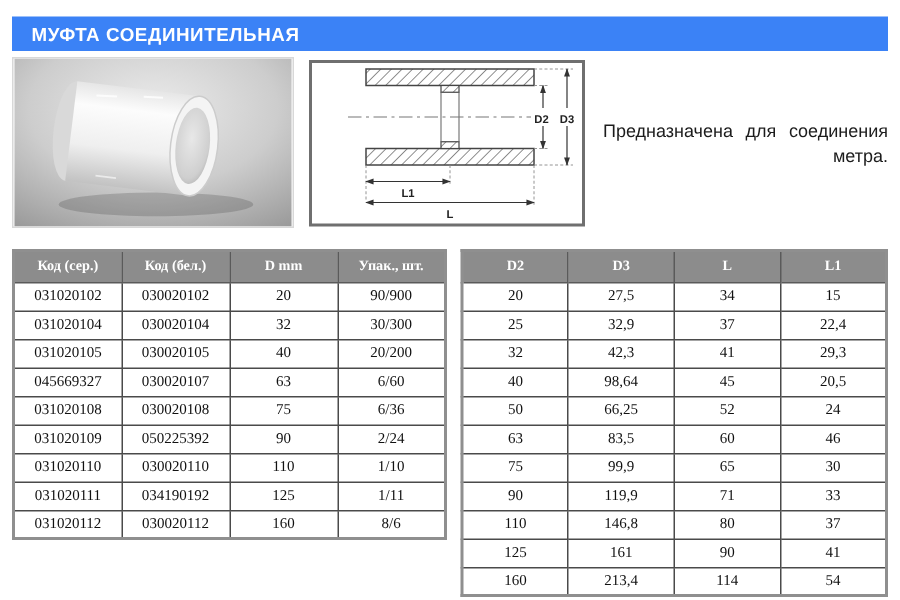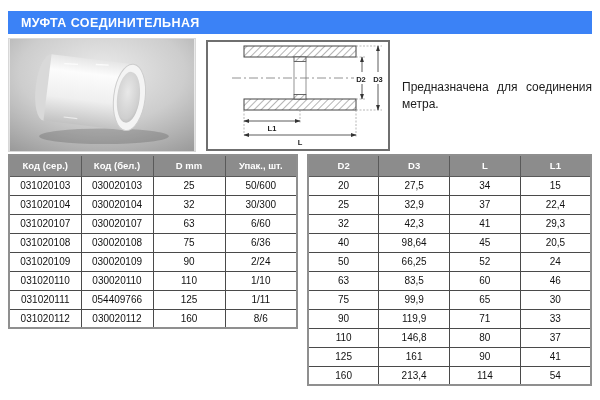--- a/index.html
+++ b/index.html
@@ -17,24 +17,24 @@
   .photo svg { display:block; width:100%; height:100%; }
 
   .diagram { position:absolute; left:206px; top:40px; width:184px; height:111px;
     background:#fff; border:2px solid #6f6f6f; }
   .diagram svg { display:block; width:100%; height:100%; }
   .dim-label { font-family:"Liberation Sans",sans-serif; font-size:7.5px; font-weight:bold; fill:#222; }
 
   .description { position:absolute; left:402px; top:39px; width:190px;
     font-size:12px; color:#1c1c1c; line-height:17px;margin-top:40px; }
   .description .jline { text-align:justify; text-align-last:justify; }
-  .description .lline { text-align:left; }
-
-  table.data { position:absolute; top:154px; border-collapse:collapse;
-    border:2px solid #8f8f8f; table-layout:fixed; }
+  .description .lline { text-align:right; }
+
+  table.data { position:absolute; top:166px; border-collapse:collapse;
+    border:2px solid #8f8f8f; table-layout:fixed;font-family:Liberation Serif, serif; }
   table.left  { left:8px;  width:290px; }
   table.right { left:307px; width:285px; }
   table.data th { background:#8c8c8c; color:#ffffff; font-weight:bold;
     font-size:9.5px; height:21px; text-align:center; vertical-align:middle;
     border:1px solid #5a5a5a; }
   table.data td { background:#ffffff; color:#111; font-size:10px; height:19px;
     text-align:center; vertical-align:middle; border:1px solid #4a4a4a; }
 </style>
 </head>
 <body>
@@ -132,58 +132,64 @@
     <thead>
         <tr>
           <th>Код (сер.)</th>
           <th>Код (бел.)</th>
           <th>D mm</th>
           <th>Упак., шт.</th>
         </tr>
       </thead>
     <tbody>
         <tr>
-          <td>031020103</td>
-          <td>030020103</td>
-          <td>25</td>
-          <td>50/600</td>
+          <td>031020102</td>
+          <td>030020102</td>
+          <td>20</td>
+          <td>90/900</td>
         </tr>
         <tr>
           <td>031020104</td>
           <td>030020104</td>
           <td>32</td>
           <td>30/300</td>
         </tr>
         <tr>
-          <td>031020107</td>
+          <td>031020105</td>
+          <td>030020105</td>
+          <td>40</td>
+          <td>20/200</td>
+        </tr>
+        <tr>
+          <td>045669327</td>
           <td>030020107</td>
           <td>63</td>
           <td>6/60</td>
         </tr>
         <tr>
           <td>031020108</td>
           <td>030020108</td>
           <td>75</td>
           <td>6/36</td>
         </tr>
         <tr>
           <td>031020109</td>
-          <td>030020109</td>
+          <td>050225392</td>
           <td>90</td>
           <td>2/24</td>
         </tr>
         <tr>
           <td>031020110</td>
           <td>030020110</td>
           <td>110</td>
           <td>1/10</td>
         </tr>
         <tr>
           <td>031020111</td>
-          <td>054409766</td>
+          <td>034190192</td>
           <td>125</td>
           <td>1/11</td>
         </tr>
         <tr>
           <td>031020112</td>
           <td>030020112</td>
           <td>160</td>
           <td>8/6</td>
         </tr>
       </tbody>

